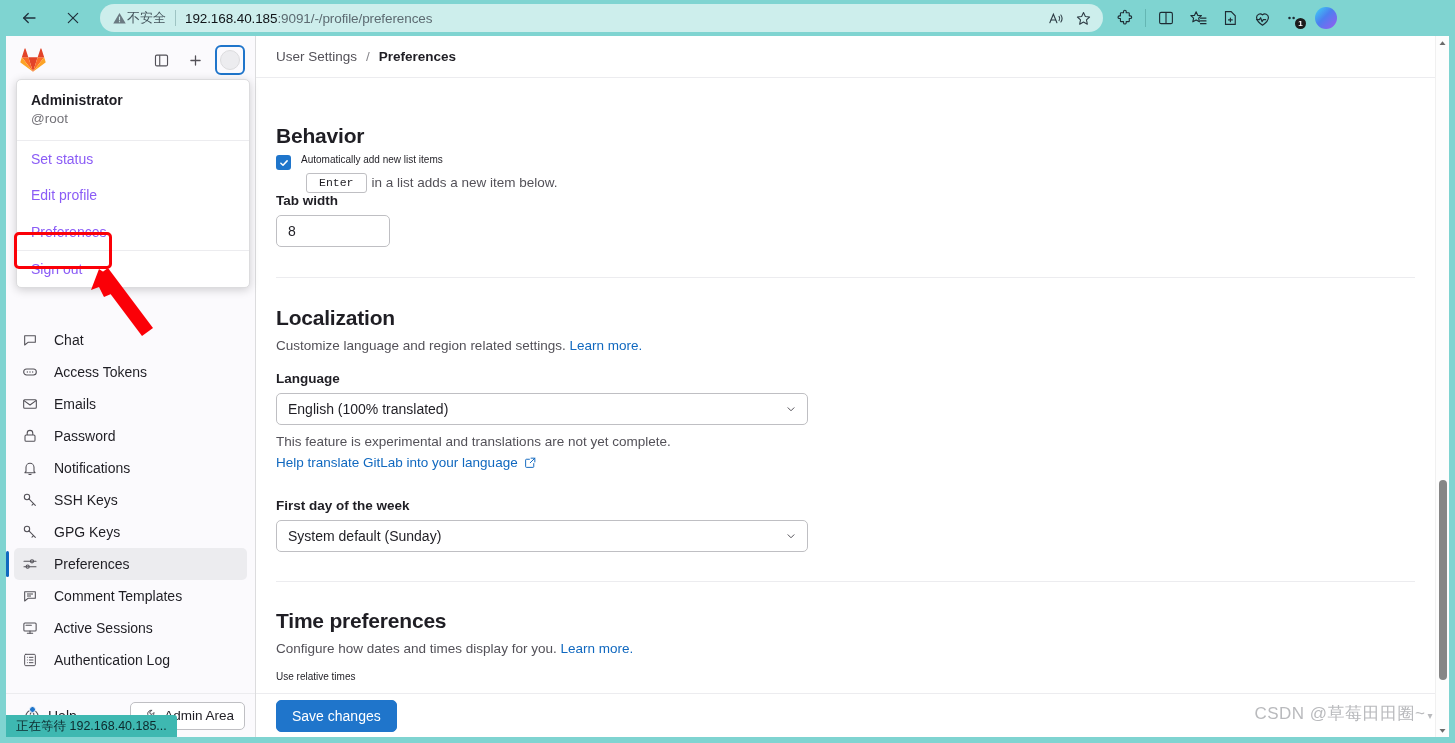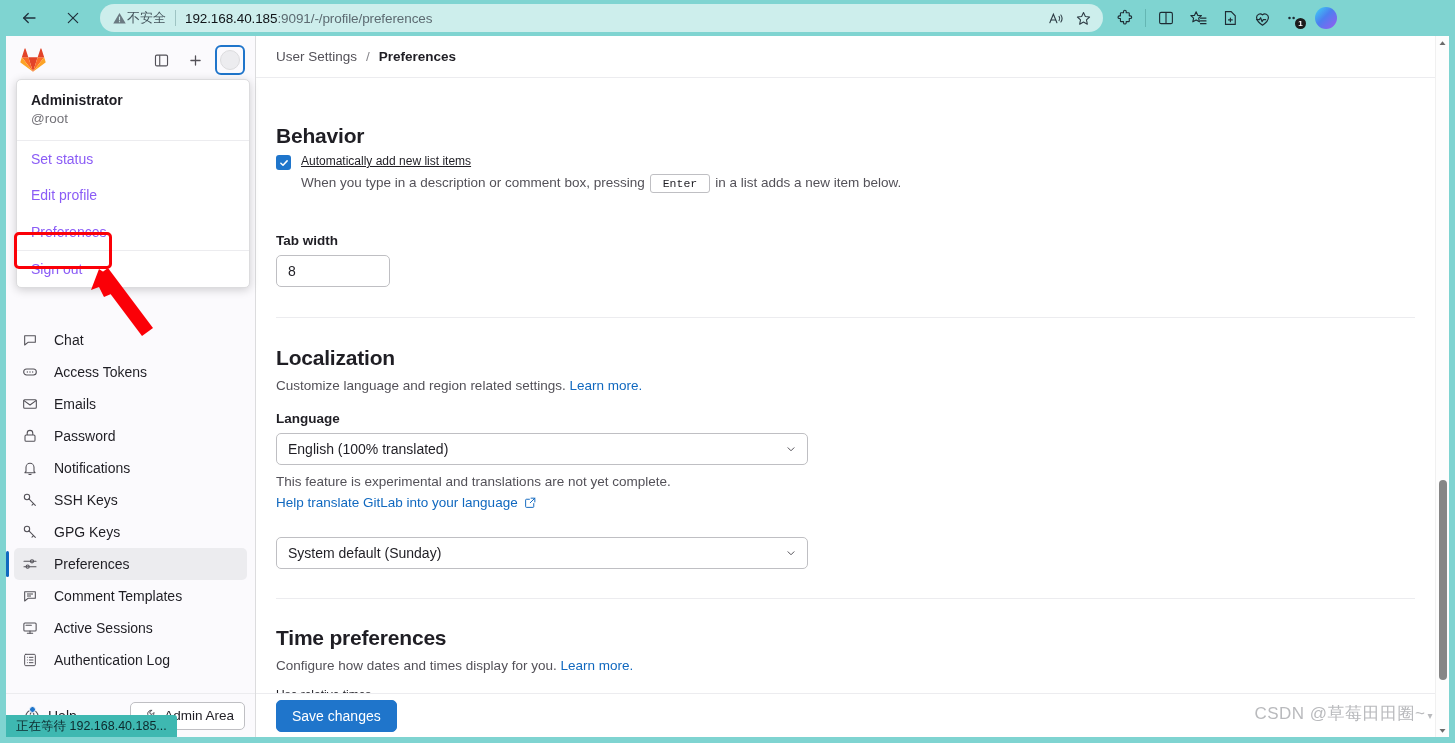--- a/index.html
+++ b/index.html
@@ -232,21 +232,21 @@
     margin-top: 30px;
   }
   .check-row { display: flex; align-items: flex-start; gap: 10px; }
   .gl-check {
     width: 15px; height: 15px; flex: 0 0 15px;
     border-radius: 3px; background: #1f75cb;
     display: flex; align-items: center; justify-content: center;
     margin-top: 2px; cursor: pointer;
   }
   .gl-check svg { display:block; }
-  .check-label { font-size: 12px; color: #1f1e24; line-height: 1.45; text-decoration: underline; }
+  .check-label { font-size: 10px; color: #1f1e24; line-height: 1.45; }
   .check-help {
     font-size: 13.5px; color: #535158;
     line-height: 1.5; margin-top: 3px;
     display: flex; align-items: center; flex-wrap: wrap; gap: 0;
   }
   kbd.kbd {
     font-family: "Liberation Mono", monospace;
     font-size: 11.5px;
     border: 1px solid #bfbfc3; border-radius: 3px;
     background: #fff; color: #1f1e24;
@@ -654,27 +654,26 @@
           <span class="gl-check">
             <svg width="10" height="10" viewBox="0 0 16 16" fill="none" stroke="#fff" stroke-width="2.4" stroke-linecap="round" stroke-linejoin="round">
                 <polyline points="3,8.4 6.4,11.6 13,4.6"></polyline>
               </svg>
           </span>
           <div>
             <div class="check-label">Automatically add new list items</div>
           </div>
         </div>
         <div class="check-help" style="margin-left:25px">
-          <span>When you type in a description or comment box, pressing</span>
           <kbd class="kbd">Enter</kbd>
           <span>in a list adds a new item below.</span>
         </div>
       </div>
 
-      <div style="margin-top:39px">
+      <div style="">
         <div class="field-label">Tab width</div>
         <input class="gl-input" id="tab-width-input" type="text" value="8" style="">
       </div>
 
       <div class="divider" style="margin-top:30px;margin-bottom:28px"></div>
 
       <div class="section-title">Localization</div>
       <div class="section-desc">
         <span>Customize language and region related settings.</span>
         <a class="gl-link">Learn more.</a>
@@ -698,20 +697,21 @@
             <svg style="vertical-align:-2px;margin-left:3px" width="13" height="13" viewBox="0 0 24 24" fill="none" stroke="currentColor" stroke-width="1.8" stroke-linecap="round" stroke-linejoin="round">
               <path d="M13 4h7v7"></path>
                 <path d="M20 4l-8.5 8.5"></path>
                 <path d="M18 14v5.5a1.5 1.5 0 01-1.5 1.5h-12A1.5 1.5 0 013 19.5v-12A1.5 1.5 0 014.5 6H10"></path>
             </svg>
           </a>
         </div>
       </div>
 
       <div style="margin-top:24px">
+        <div class="field-label">First day of the week</div>
         <div class="gl-select-wrap">
           <select class="gl-select">
             <option>System default (Sunday)</option>
           </select>
           <span class="select-caret">
             <svg width="12" height="12" viewBox="0 0 24 24" fill="none" stroke="currentColor" stroke-width="2" stroke-linecap="round" stroke-linejoin="round">
                 <polyline points="6,9.5 12,15.5 18,9.5"></polyline>
               </svg>
           </span>
         </div>

